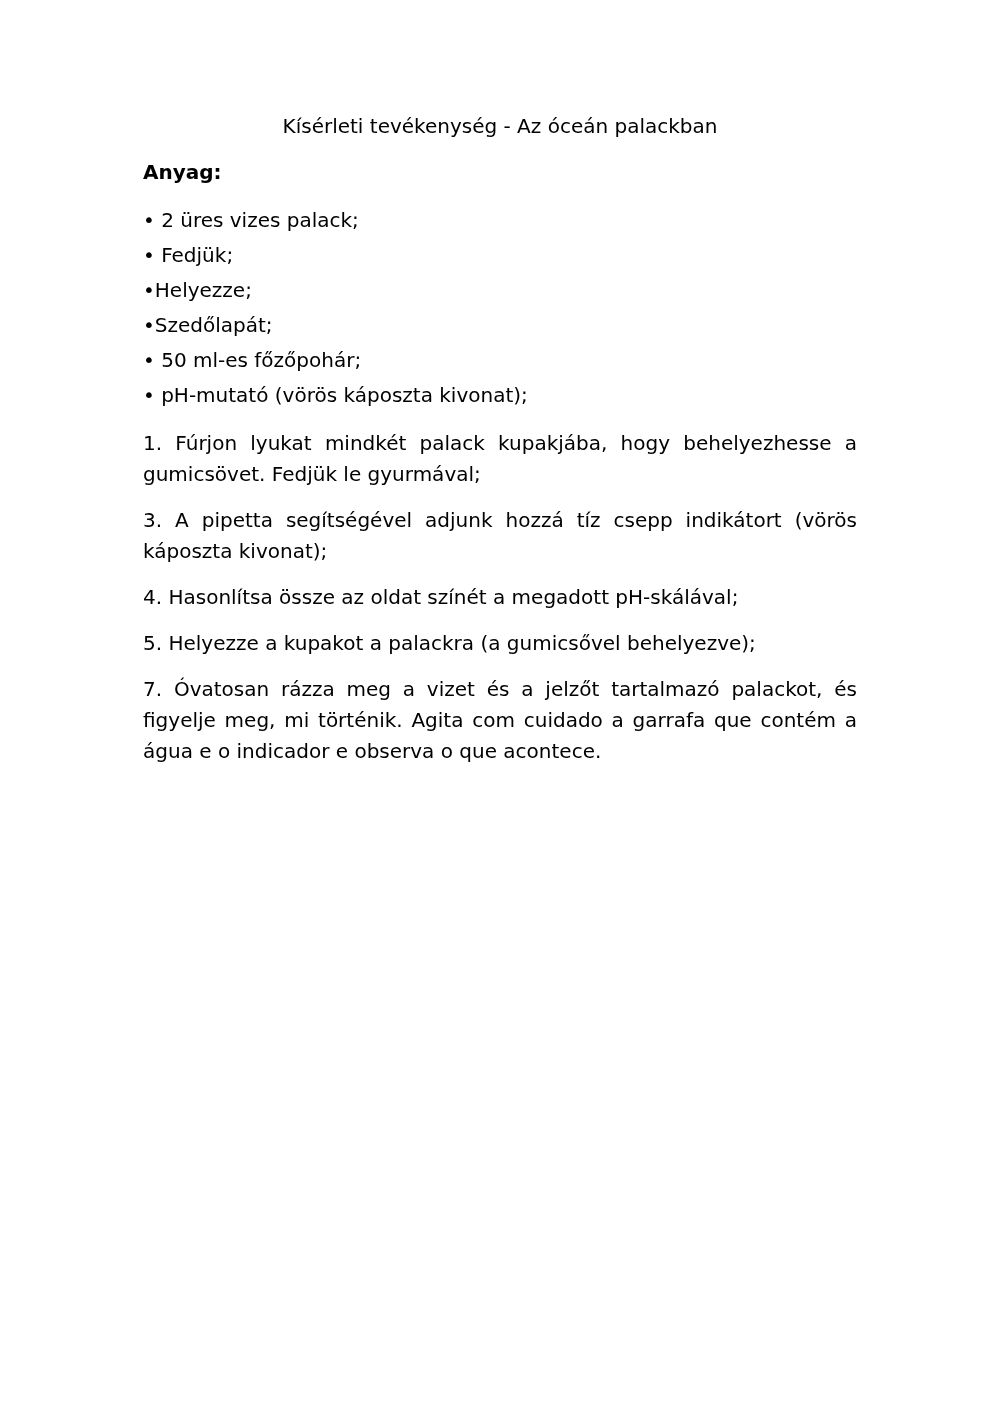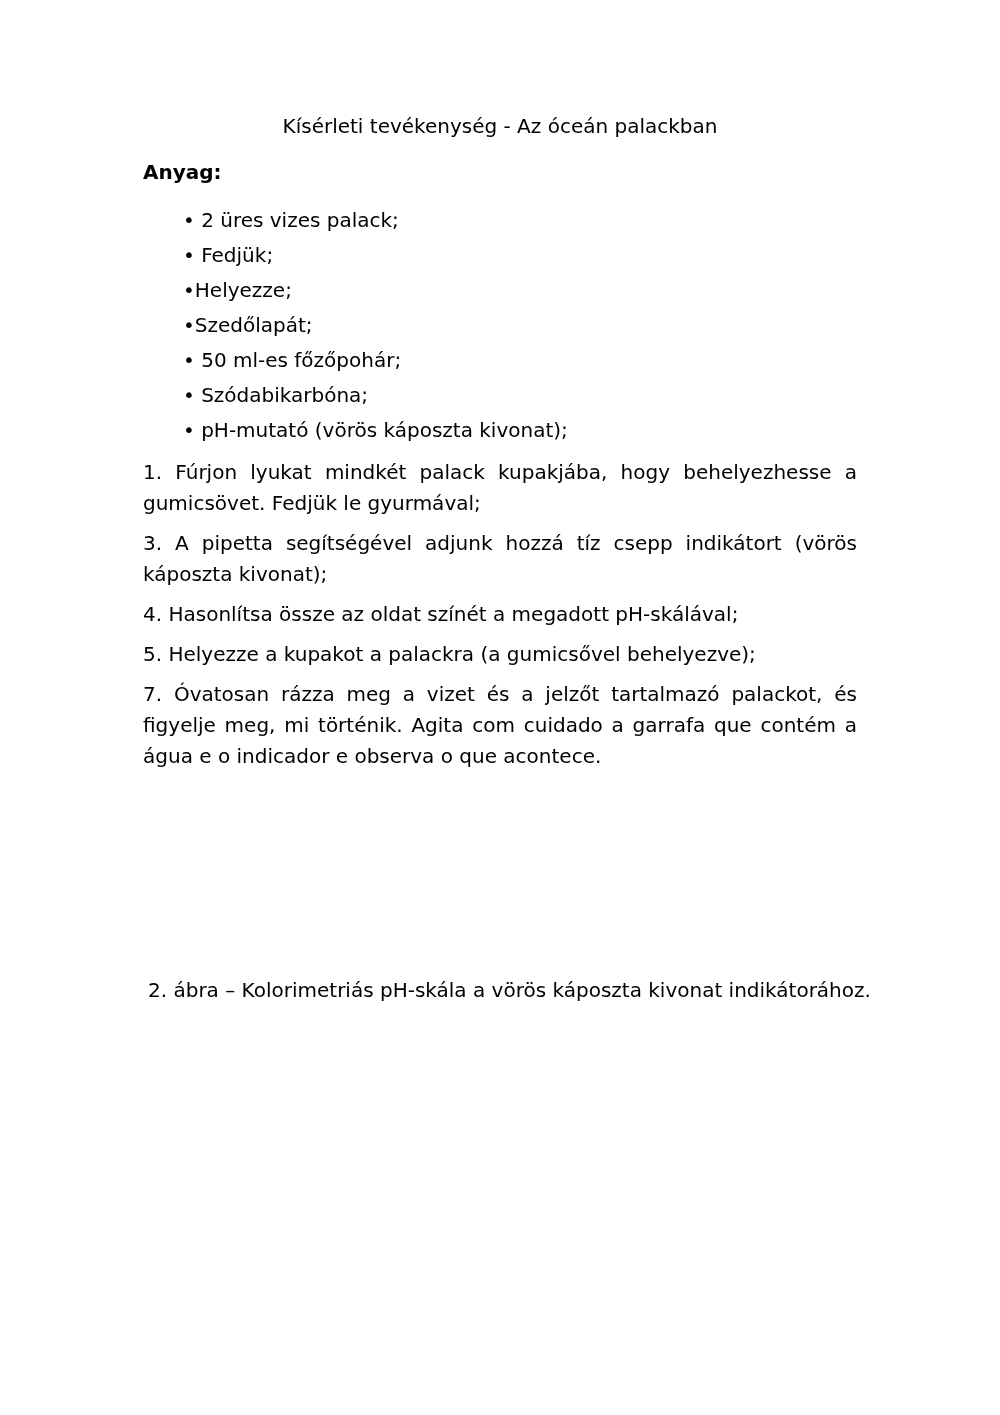--- a/index.html
+++ b/index.html
@@ -27,28 +27,27 @@
     .para {
       line-height: 31px;
       margin: 15px 0;
       font-weight: bold;
     }
     .materials {
       margin: 15px 0 0 0;
     }
     .material {
       line-height: 35px;
-      margin-left: 40px;
     }
     .procedure-heading {
       margin: 0 0 15px 0;
     }
     .step {
       line-height: 31px;
-      margin: 9px 0;
+      margin: 15px 0;
     }
     .justify {
       text-align: justify;
     }
     .caption {
       line-height: 31px;
       margin: 203px 0 0 5px;
       white-space: nowrap;
     }
   </style>
@@ -60,26 +59,24 @@
   <div class="title">Kísérleti tevékenység - Az óceán palackban</div>
 
   <div class="para">Anyag:</div>
 
   <div class="materials">
     <div class="material">• 2 üres vizes palack;</div>
     <div class="material">• Fedjük;</div>
     <div class="material">•Helyezze;</div>
     <div class="material">•Szedőlapát;</div>
     <div class="material">• 50 ml-es főzőpohár;</div>
-    <div class="material">• Szódabikarbóna;</div>
     <div class="material">• pH-mutató (vörös káposzta kivonat);</div>
   </div>
 
 
   <p class="step justify">1. Fúrjon lyukat mindkét palack kupakjába, hogy behelyezhesse a gumicsövet. Fedjük le gyurmával;</p>
   <p class="step justify">3. A pipetta segítségével adjunk hozzá tíz csepp indikátort (vörös káposzta kivonat);</p>
   <p class="step">4. Hasonlítsa össze az oldat színét a megadott pH-skálával;</p>
   <p class="step">5. Helyezze a kupakot a palackra (a gumicsővel behelyezve);</p>
   <p class="step justify">7. Óvatosan rázza meg a vizet és a jelzőt tartalmazó palackot, és figyelje meg, mi történik. Agita com cuidado a garrafa que contém a água e o indicador e observa o que acontece.</p>
 
-  <div class="caption">2. ábra – Kolorimetriás pH-skála a vörös káposzta kivonat indikátorához.</div>
 
 </div>
 
 </body></html>

